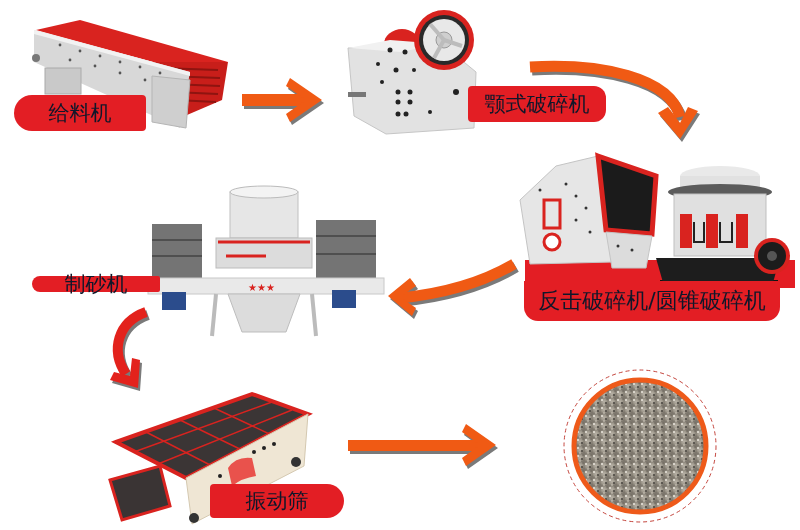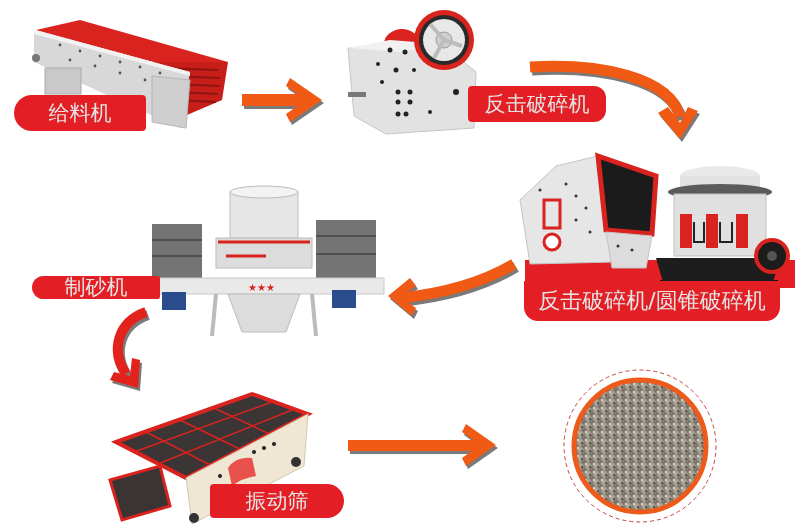--- a/index.html
+++ b/index.html
@@ -2,21 +2,21 @@
 <html><head>
 <meta charset="utf-8">
 <style>
   * { box-sizing: border-box; margin: 0; padding: 0; }
   html, body { width: 800px; height: 530px; background: #ffffff; overflow: hidden; }
   body { position: relative; font-family: "DejaVu Sans", "Liberation Sans", sans-serif; }
   .abs { position: absolute; }
   .label {
     position: absolute;
     background: #e31e24;
-    color: #e5e5e5;
+    color: #0f172a;
     font-size: 21px;
     line-height: 1;
     display: flex; align-items: center; justify-content: center;
     white-space: nowrap;
     letter-spacing: 0px;
   }
   svg { position: absolute; overflow: visible; }
 </style>
 </head>
 <body>
@@ -99,21 +99,21 @@
         <circle cx="80" cy="92" r="2.5"></circle>
       <circle cx="68" cy="102" r="2.5"></circle>
         <circle cx="80" cy="102" r="2.5"></circle>
       <circle cx="68" cy="114" r="2.5"></circle>
         <circle cx="76" cy="114" r="2.5"></circle>
       <circle cx="100" cy="112" r="2"></circle>
         <circle cx="126" cy="92" r="3"></circle>
     </g>
     <rect x="18" y="92" width="18" height="5" fill="#777"></rect>
   </svg>
-  <div class="label" style="left:138px;top:86px;width:138px;height:36px;border-radius:4px 12px 12px 4px;">反击破碎机</div>
+  <div class="label" style="left:138px;top:86px;width:138px;height:36px;border-radius:4px 12px 12px 4px;">颚式破碎机</div>
 </div>
 
 <svg width="180" height="100" style="left:520px;top:55px;">
   <path d="M10,12 C80,8 150,22 160,62" fill="none" stroke="#7a7a7a" stroke-width="11" transform="translate(2,3)"></path>
   <polygon points="138,58 160,84 178,56 168,52 160,68 148,52" fill="#7a7a7a" transform="translate(2,3)"></polygon>
   <path d="M10,12 C80,8 150,22 160,62" fill="none" stroke="#f05a14" stroke-width="11"></path>
   <polygon points="138,58 160,84 178,56 168,52 160,68 148,52" fill="#f05a14"></polygon>
 </svg>
 
 <div class="abs" style="left:510px;top:150px;width:290px;height:190px;">
@@ -187,21 +187,21 @@
     <rect x="128" y="98" width="236" height="16" fill="#e9e9e9" stroke="#c8c8c8"></rect>
     <text x="228" y="111" font-size="10" fill="#d9231f">★★★</text>
 
     <rect x="142" y="112" width="24" height="18" fill="#2b4c8c"></rect>
     <rect x="312" y="110" width="24" height="18" fill="#2b4c8c"></rect>
 
     <polygon points="208,114 280,114 266,152 222,152" fill="#dcdcdc" stroke="#bdbdbd"></polygon>
     <line x1="196" y1="114" x2="192" y2="156" stroke="#bbb" stroke-width="4"></line>
     <line x1="292" y1="114" x2="296" y2="156" stroke="#bbb" stroke-width="4"></line>
   </svg>
-  <div class="label" style="left:12px;top:96px;width:128px;height:23px;border-radius:16px 4px 4px 16px;">制砂机</div>
+  <div class="label" style="left:12px;top:96px;width:128px;height:16px;border-radius:16px 4px 4px 16px;">制砂机</div>
 </div>
 
 <svg width="80" height="100" style="left:100px;top:300px;">
   <g transform="translate(2,3)">
     <path d="M46,12 C18,22 10,50 26,74" fill="none" stroke="#7a7a7a" stroke-width="10"></path>
     <polygon points="10,80 38,88 40,60 32,58 30,76 14,72" fill="#7a7a7a"></polygon>
   </g>
   <path d="M46,12 C18,22 10,50 26,74" fill="none" stroke="#e3221c" stroke-width="10"></path>
   <polygon points="10,80 38,88 40,60 32,58 30,76 14,72" fill="#e3221c"></polygon>
 </svg>

